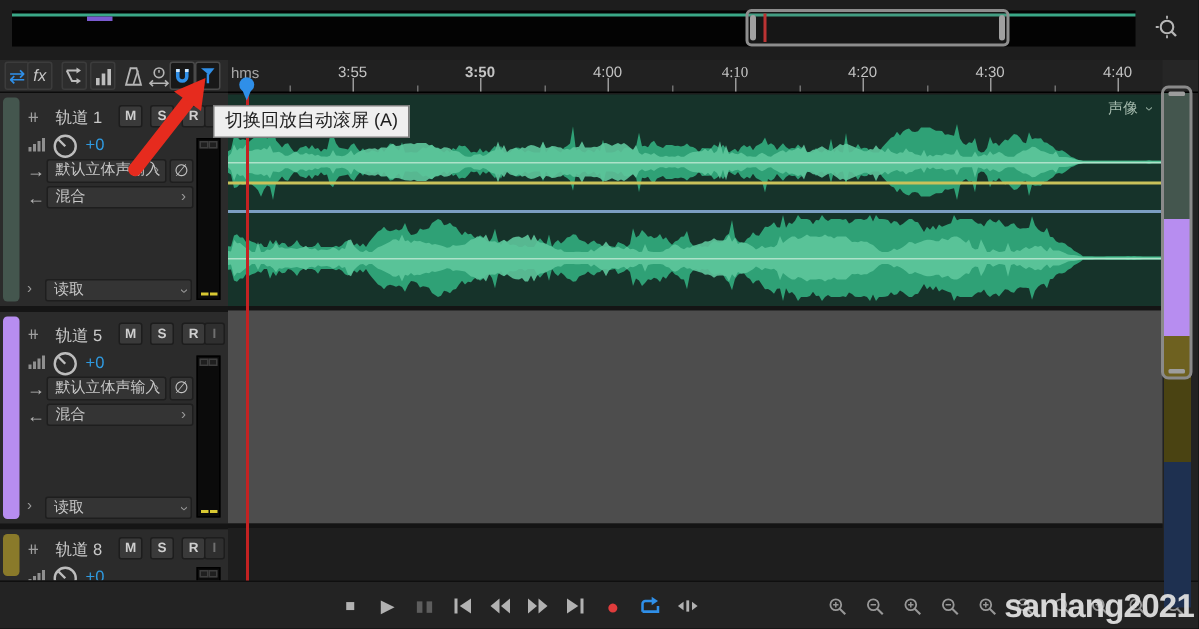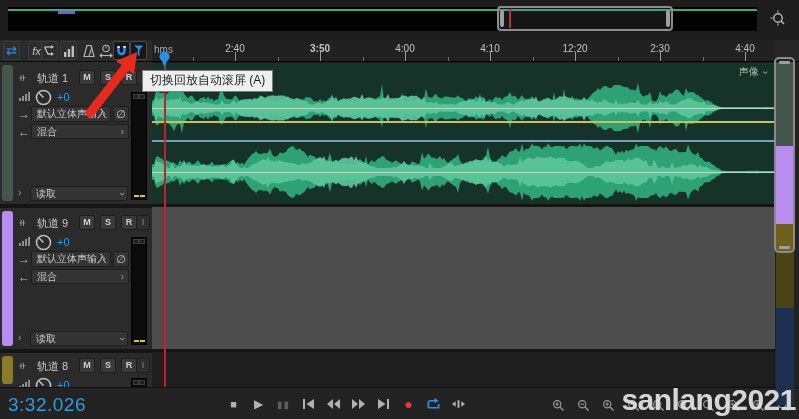--- a/index.html
+++ b/index.html
@@ -92,21 +92,21 @@
   .tr-btn { width:15px; height:16px; display:flex; align-items:center; justify-content:center; color:#b2b2b2; font-size:11px; }
   .tr-btn.dim { color:#5d5d5d; }
   .tr-btn.rec { color:#e03c3c; font-size:14px; }
   #zoomtools { position:absolute; left:552px; top:10px; display:flex; gap:12px; }
   .zoomtool { width:13px; height:13px; }
 
   
   #tooltip { position:absolute; left:142px; top:70px; z-index:40; background:#efefef; border:1px solid #7d7d7d;
       color:#1e1e1e; font-size:12px; padding:1px 7px 2px; white-space:nowrap; }
   #annotation-arrow { position:absolute; left:0; top:0; z-index:45; pointer-events:none; }
-  #watermark { position:absolute; right:3px; bottom:2px; z-index:60; font-size:30px; font-weight:600;
+  #watermark { position:absolute; right:3px; bottom:2px; z-index:60; font-size:22px; font-weight:600;
       color:#e4e4e4; letter-spacing:-0.5px; opacity:0.93; }
 </style>
 </head>
 <body>
 
 <div id="app">
 
   <div id="navigator">
     <div class="nav-strip">
       <div class="nav-waveline"></div>
@@ -125,21 +125,21 @@
         <line x1="9" y1="14.5" x2="9" y2="16.5" stroke="#b5b5b5" stroke-width="1.2"></line>
         <line x1="1.5" y1="9" x2="3.5" y2="9" stroke="#b5b5b5" stroke-width="1.2"></line>
       </svg>
     </div>
   </div>
 
   <div id="toolbar">
     <div class="tool-btn" style="left:3px">
         <span style="color:#2f8fe8; font-size:13px;">⇄</span>
       </div>
-    <div class="tool-btn" style="left:28px">
+    <div class="tool-btn" style="left:18px">
         <span class="tool-fx">fx</span>
       </div>
     <div class="tool-btn" style="left:41px">
       <svg width="13" height="13" viewBox="0 0 13 13">
         <path d="M1.5 3 H9" stroke="#bdbdbd" stroke-width="1.3" fill="none"></path>
         <path d="M8 1 L11 3 L8 5 Z" fill="#bdbdbd"></path>
         <path d="M1.5 3 L5 10 H9" stroke="#bdbdbd" stroke-width="1.3" fill="none"></path>
         <path d="M8 8 L11 10 L8 12 Z" fill="#bdbdbd"></path>
       </svg>
     </div>
@@ -189,26 +189,26 @@
       <span class="tickm" style="left: 210.5px;"></span>
       <span class="tickM" style="left: 253px;"></span>
       <span class="tickm" style="left: 295.5px;"></span>
       <span class="tickM" style="left: 338px;"></span>
       <span class="tickm" style="left: 380.5px;"></span>
       <span class="tickM" style="left: 423px;"></span>
       <span class="tickm" style="left: 465.5px;"></span>
       <span class="tickM" style="left: 508px;"></span>
       <span class="tickm" style="left: 550.5px;"></span>
       <span class="tickM" style="left: 593px;"></span>
-      <span class="ticklabel" style="left: 83px;">2:40</span>
+      <span class="ticklabel" style="left: 83px;">3:55</span>
       <span class="ticklabel" style="left: 168px; font-weight: bold;">3:50</span>
       <span class="ticklabel" style="left: 253px;">4:00</span>
-      <span class="ticklabel" style="left: 338px;">4:10</span>
-      <span class="ticklabel" style="left: 423px;">12:20</span>
-      <span class="ticklabel" style="left: 508px;">2:30</span>
+      <span class="ticklabel" style="left: 338px; font-family: Liberation Serif, serif;">4:10</span>
+      <span class="ticklabel" style="left: 423px;">4:20</span>
+      <span class="ticklabel" style="left: 508px;">4:30</span>
       <span class="ticklabel" style="left: 593px;">4:40</span>
     </div>
   <div id="ruler-right-cap"></div>
 
   <div id="lanes">
     <div id="clip1" style="background: rgb(22, 51, 42);">
       <svg id="wavesvg" width="623" height="141" viewBox="0 0 623 141">
           <polygon points="0,37.8 2,36.7 4,27.7 6,28.2 8,30.3 10,29.8 12,30.3 14,31.5 16,29.9 18,28.3 20,26.1 22,20.5 24,26.7 26,29.3 28,28.5 30,20.7 32,30.7 34,32.9 36,35.3 38,33.0 40,32.5 42,35.6 44,38.1 46,38.0 48,35.5 50,35.0 52,34.1 54,36.4 56,33.6 58,36.4 60,35.6 62,38.2 64,36.2 66,36.6 68,28.0 70,26.7 72,32.5 74,35.4 76,35.9 78,36.2 80,36.7 82,33.6 84,32.5 86,35.7 88,38.0 90,35.9 92,38.6 94,38.6 96,37.1 98,37.9 100,38.6 102,35.6 104,38.4 106,35.3 108,32.6 110,33.0 112,35.6 114,37.4 116,31.8 118,38.6 120,38.6 122,38.3 124,38.6 126,38.6 128,37.0 130,35.2 132,36.0 134,34.6 136,33.4 138,35.8 140,35.3 142,37.1 144,38.6 146,36.9 148,38.6 150,35.7 152,36.8 154,33.8 156,34.5 158,34.2 160,36.2 162,38.6 164,38.1 166,38.6 168,35.9 170,38.6 172,37.2 174,38.6 176,36.3 178,34.1 180,37.3 182,34.2 184,38.6 186,38.6 188,38.6 190,36.3 192,35.3 194,35.5 196,36.8 198,38.6 200,37.1 202,38.0 204,38.6 206,38.6 208,38.6 210,31.5 212,38.6 214,35.8 216,34.5 218,36.0 220,37.7 222,38.6 224,35.5 226,34.4 228,32.7 230,21.1 232,37.3 234,36.2 236,38.0 238,38.6 240,36.6 242,37.3 244,38.6 246,36.0 248,37.7 250,30.1 252,38.6 254,38.6 256,38.6 258,38.1 260,36.8 262,38.6 264,35.8 266,35.1 268,35.8 270,37.2 272,34.8 274,25.5 276,34.5 278,34.1 280,35.2 282,32.2 284,30.9 286,34.0 288,34.8 290,35.7 292,33.7 294,33.6 296,33.7 298,34.3 300,34.2 302,34.7 304,34.2 306,32.6 308,34.6 310,35.0 312,36.2 314,38.6 316,35.6 318,35.8 320,35.8 322,36.0 324,33.3 326,34.5 328,36.4 330,33.5 332,36.3 334,38.6 336,37.4 338,36.2 340,38.4 342,35.2 344,33.7 346,35.2 348,34.0 350,37.2 352,34.3 354,33.4 356,32.2 358,28.7 360,33.7 362,32.5 364,33.8 366,37.0 368,34.6 370,32.5 372,35.0 374,36.3 376,35.6 378,35.8 380,33.3 382,35.4 384,35.7 386,38.1 388,38.6 390,38.6 392,35.6 394,38.0 396,38.6 398,36.6 400,38.4 402,29.5 404,38.6 406,36.1 408,38.3 410,38.6 412,25.6 414,38.6 416,38.1 418,36.1 420,33.0 422,36.1 424,35.5 426,35.6 428,37.8 430,38.6 432,38.6 434,38.6 436,35.4 438,33.2 440,31.0 442,28.9 444,28.0 446,24.9 448,27.3 450,24.6 452,23.3 454,22.7 456,24.6 458,25.0 460,24.5 462,22.0 464,22.0 466,22.0 468,22.0 470,23.1 472,24.1 474,24.2 476,24.3 478,26.8 480,26.5 482,27.0 484,27.5 486,19.7 488,29.4 490,32.5 492,33.7 494,31.9 496,32.3 498,29.0 500,37.2 502,38.6 504,38.3 506,35.6 508,28.2 510,32.8 512,32.1 514,34.3 516,32.0 518,30.0 520,30.7 522,28.3 524,26.4 526,26.8 528,28.8 530,31.9 532,32.5 534,25.1 536,29.8 538,29.1 540,29.3 542,29.2 544,31.8 546,32.1 548,33.7 550,34.9 552,37.2 554,37.7 556,37.2 558,38.4 560,39.8 562,41.5 564,42.1 566,43.4 568,43.8 570,44.2 572,44.2 574,44.2 576,44.2 578,44.2 580,44.2 582,44.2 584,44.2 586,44.2 588,44.2 590,44.2 592,44.1 594,44.2 596,44.2 598,44.2 600,44.2 602,44.2 604,44.2 606,44.2 608,44.2 610,44.2 612,44.2 614,43.8 616,44.2 618,44.2 620,44.2 622,44.2 622,45.8 620,45.8 618,45.8 616,45.8 614,46.2 612,45.8 610,45.8 608,45.8 606,45.8 604,45.8 602,45.8 600,45.8 598,45.8 596,45.8 594,45.8 592,45.9 590,45.8 588,45.8 586,45.8 584,45.8 582,45.8 580,45.8 578,45.8 576,45.8 574,45.8 572,45.8 570,45.8 568,46.2 566,46.6 564,47.9 562,48.5 560,50.2 558,51.6 556,52.8 554,52.3 552,52.8 550,55.1 548,56.3 546,57.9 544,58.2 542,60.8 540,60.7 538,60.9 536,60.2 534,67.7 532,57.5 530,58.1 528,61.2 526,63.2 524,63.6 522,61.7 520,59.3 518,60.0 516,58.0 514,55.7 512,57.9 510,57.2 508,61.8 506,54.4 504,51.7 502,51.4 500,52.8 498,65.1 496,57.7 494,58.1 492,56.3 490,57.5 488,60.6 486,70.3 484,62.5 482,63.0 480,63.5 478,63.2 476,65.7 474,65.8 472,65.9 470,66.9 468,68.0 466,68.0 464,68.0 462,68.0 460,65.5 458,65.0 456,65.4 454,67.3 452,66.7 450,65.4 448,62.7 446,65.1 444,62.0 442,61.1 440,59.0 438,56.8 436,54.6 434,51.4 432,51.4 430,51.4 428,52.2 426,54.4 424,54.5 422,53.9 420,57.0 418,53.9 416,51.9 414,51.4 412,60.4 410,51.4 408,51.7 406,53.9 404,51.4 402,59.0 400,51.6 398,53.4 396,51.4 394,52.0 392,54.4 390,51.4 388,51.4 386,51.9 384,54.3 382,54.6 380,56.7 378,54.2 376,54.4 374,53.7 372,55.0 370,57.5 368,55.4 366,53.0 364,56.2 362,57.5 360,56.3 358,65.3 356,57.8 354,56.6 352,55.7 350,52.8 348,56.0 346,54.8 344,56.3 342,54.8 340,51.6 338,53.8 336,52.6 334,51.4 332,53.7 330,56.5 328,53.6 326,55.5 324,56.7 322,54.0 320,54.2 318,54.2 316,54.4 314,51.4 312,53.8 310,55.0 308,55.4 306,57.4 304,55.8 302,55.3 300,55.8 298,55.7 296,56.3 294,56.4 292,56.3 290,54.3 288,55.2 286,56.0 284,59.1 282,57.8 280,54.8 278,55.9 276,55.5 274,65.1 272,55.2 270,52.8 268,54.2 266,54.9 264,54.2 262,51.4 260,53.2 258,51.9 256,51.4 254,51.4 252,51.4 250,60.2 248,52.3 246,54.0 244,51.4 242,52.7 240,53.4 238,51.4 236,52.0 234,53.8 232,52.7 230,64.2 228,57.3 226,55.6 224,54.5 222,51.4 220,52.3 218,54.0 216,55.5 214,54.2 212,51.4 210,57.8 208,51.4 206,51.4 204,51.4 202,52.0 200,52.9 198,51.4 196,53.2 194,54.5 192,54.7 190,53.7 188,51.4 186,51.4 184,51.4 182,56.2 180,52.7 178,55.9 176,53.7 174,51.4 172,52.8 170,51.4 168,54.1 166,51.4 164,51.9 162,51.4 160,53.8 158,55.8 156,55.5 154,56.2 152,53.2 150,54.3 148,51.4 146,53.1 144,51.4 142,52.9 140,54.7 138,54.2 136,56.6 134,55.4 132,54.0 130,54.8 128,53.0 126,51.4 124,51.4 122,51.7 120,51.4 118,51.4 116,56.9 114,52.6 112,54.4 110,57.0 108,57.4 106,54.7 104,51.6 102,54.4 100,51.4 98,52.1 96,52.9 94,51.4 92,51.4 90,54.1 88,52.0 86,54.3 84,57.5 82,56.4 80,53.3 78,53.8 76,54.1 74,54.6 72,57.5 70,61.8 68,60.0 66,53.4 64,53.8 62,51.8 60,54.4 58,53.6 56,56.4 54,53.6 52,55.9 50,55.0 48,54.5 46,52.0 44,51.9 42,54.4 40,57.5 38,57.0 36,54.7 34,57.1 32,59.3 30,70.3 28,61.5 26,60.7 24,63.3 22,68.2 20,63.9 18,61.7 16,60.1 14,58.5 12,59.7 10,60.2 8,59.7 6,61.8 4,62.3 2,53.3 0,52.2" fill="#2fa176" opacity="1"></polygon>
           <polygon points="0,41.5 2,39.3 4,33.2 6,37.4 8,35.7 10,36.1 12,33.4 14,37.6 16,37.5 18,36.6 20,36.5 22,37.0 24,35.7 26,36.7 28,33.8 30,38.7 32,38.5 34,38.2 36,39.2 38,40.8 40,40.8 42,39.9 44,38.5 46,38.4 48,40.0 50,40.0 52,38.8 54,40.0 56,39.5 58,40.8 60,40.2 62,41.3 64,41.4 66,41.5 68,40.9 70,37.0 72,40.6 74,40.9 76,41.1 78,40.7 80,39.3 82,37.1 84,40.5 86,38.9 88,37.8 90,37.1 92,36.6 94,36.0 96,36.2 98,35.8 100,36.8 102,35.3 104,35.4 106,35.5 108,33.9 110,32.9 112,34.4 114,34.2 116,33.5 118,32.8 120,32.6 122,32.5 124,33.1 126,32.4 128,32.4 130,32.4 132,32.4 134,33.8 136,33.7 138,35.2 140,35.8 142,36.4 144,35.1 146,35.3 148,36.0 150,37.7 152,37.6 154,38.1 156,39.8 158,41.2 160,41.5 162,41.5 164,40.2 166,40.0 168,39.7 170,41.0 172,40.3 174,38.8 176,37.7 178,37.2 180,31.3 182,37.1 184,33.7 186,38.3 188,36.7 190,36.2 192,35.5 194,36.9 196,35.2 198,35.8 200,34.4 202,33.7 204,34.0 206,34.9 208,35.6 210,31.3 212,35.7 214,35.3 216,34.3 218,34.5 220,35.1 222,35.4 224,36.8 226,36.1 228,36.8 230,35.1 232,35.2 234,34.8 236,31.1 238,35.4 240,35.3 242,35.3 244,34.9 246,35.0 248,34.2 250,32.5 252,32.4 254,33.1 256,34.1 258,33.1 260,32.4 262,33.3 264,32.4 266,33.7 268,35.4 270,36.8 272,33.6 274,38.9 276,40.2 278,38.9 280,39.4 282,40.2 284,39.0 286,40.5 288,41.5 290,41.5 292,40.9 294,41.5 296,41.3 298,41.5 300,40.7 302,41.5 304,41.5 306,40.1 308,39.0 310,38.4 312,38.1 314,37.8 316,37.8 318,36.2 320,37.9 322,35.9 324,39.1 326,37.6 328,31.1 330,39.8 332,33.9 334,39.8 336,38.5 338,39.5 340,39.8 342,38.6 344,39.8 346,41.4 348,41.2 350,41.5 352,41.5 354,39.8 356,38.8 358,39.8 360,41.2 362,41.5 364,40.0 366,39.0 368,37.9 370,37.1 372,38.6 374,37.0 376,37.3 378,36.6 380,35.4 382,36.7 384,33.4 386,38.6 388,38.2 390,36.9 392,36.6 394,35.5 396,34.5 398,35.9 400,37.0 402,37.6 404,36.0 406,34.6 408,33.0 410,33.9 412,32.7 414,33.5 416,34.4 418,35.1 420,36.1 422,36.9 424,37.9 426,37.8 428,36.4 430,36.7 432,33.9 434,36.4 436,36.9 438,38.5 440,35.6 442,38.2 444,39.0 446,39.7 448,38.5 450,38.9 452,35.8 454,38.1 456,38.4 458,39.9 460,40.2 462,40.9 464,36.8 466,41.5 468,40.1 470,41.4 472,40.2 474,40.4 476,40.6 478,39.2 480,39.6 482,40.1 484,39.9 486,36.4 488,40.5 490,41.5 492,41.5 494,41.5 496,41.5 498,38.0 500,41.3 502,41.0 504,39.9 506,40.8 508,37.9 510,40.1 512,39.4 514,38.2 516,39.2 518,40.9 520,41.5 522,41.5 524,41.5 526,39.7 528,38.7 530,37.3 532,37.3 534,36.3 536,34.8 538,35.0 540,36.3 542,37.7 544,38.0 546,38.8 548,39.6 550,39.8 552,37.9 554,41.7 556,41.7 558,41.7 560,41.8 562,42.3 564,42.8 566,43.5 568,43.9 570,44.2 572,44.2 574,44.2 576,44.2 578,44.2 580,44.2 582,44.2 584,44.2 586,44.2 588,44.2 590,44.2 592,44.2 594,44.2 596,44.2 598,44.2 600,44.2 602,44.2 604,44.2 606,44.2 608,44.2 610,44.2 612,44.2 614,44.2 616,44.2 618,44.2 620,44.2 622,44.2 622,45.8 620,45.8 618,45.8 616,45.8 614,45.8 612,45.8 610,45.8 608,45.8 606,45.8 604,45.8 602,45.8 600,45.8 598,45.8 596,45.8 594,45.8 592,45.8 590,45.8 588,45.8 586,45.8 584,45.8 582,45.8 580,45.8 578,45.8 576,45.8 574,45.8 572,45.8 570,45.8 568,46.1 566,46.5 564,47.2 562,47.7 560,48.2 558,48.3 556,48.3 554,48.3 552,52.2 550,50.2 548,50.4 546,51.2 544,52.0 542,52.3 540,53.7 538,55.0 536,55.2 534,53.7 532,52.7 530,52.7 528,51.3 526,50.3 524,48.5 522,48.5 520,48.5 518,49.1 516,50.8 514,51.8 512,50.6 510,49.9 508,51.2 506,49.2 504,50.1 502,49.0 500,48.7 498,55.5 496,48.5 494,48.5 492,48.5 490,48.5 488,49.5 486,53.8 484,50.1 482,49.9 480,50.4 478,50.8 476,49.4 474,49.6 472,49.8 470,48.6 468,49.9 466,48.5 464,52.4 462,49.1 460,49.8 458,50.1 456,51.6 454,51.9 452,53.3 450,51.1 448,51.5 446,50.3 444,51.0 442,51.8 440,53.3 438,51.5 436,53.1 434,53.6 432,57.8 430,53.3 428,53.6 426,52.2 424,52.1 422,53.1 420,53.9 418,54.9 416,55.6 414,56.5 412,57.3 410,56.1 408,57.0 406,55.4 404,54.0 402,52.4 400,53.0 398,54.1 396,55.5 394,54.5 392,53.4 390,53.1 388,51.8 386,51.4 384,56.7 382,53.3 380,54.5 378,53.4 376,52.7 374,53.0 372,51.4 370,52.9 368,52.1 366,51.0 364,50.0 362,48.5 360,48.8 358,50.2 356,51.2 354,50.2 352,48.5 350,48.5 348,48.8 346,48.6 344,50.2 342,51.4 340,50.2 338,50.5 336,51.5 334,50.2 332,57.1 330,50.2 328,56.3 326,52.4 324,50.9 322,54.1 320,52.1 318,53.8 316,52.2 314,52.2 312,51.9 310,51.6 308,51.0 306,49.9 304,48.5 302,48.5 300,49.3 298,48.5 296,48.7 294,48.5 292,49.1 290,48.5 288,48.5 286,49.5 284,51.0 282,49.8 280,50.6 278,51.1 276,49.8 274,51.1 272,55.7 270,53.2 268,54.6 266,56.3 264,57.6 262,56.7 260,57.6 258,56.9 256,55.9 254,56.9 252,57.6 250,57.5 248,55.8 246,55.0 244,55.1 242,54.7 240,54.7 238,54.6 236,58.9 234,55.2 232,54.8 230,54.9 228,53.2 226,53.9 224,53.2 222,54.6 220,54.9 218,55.5 216,55.7 214,54.7 212,54.3 210,56.9 208,54.4 206,55.1 204,56.0 202,56.3 200,55.6 198,54.2 196,54.8 194,53.1 192,54.5 190,53.8 188,53.3 186,51.7 184,55.2 182,52.9 180,58.9 178,52.8 176,52.3 174,51.2 172,49.7 170,49.0 168,50.3 166,50.0 164,49.8 162,48.5 160,48.5 158,48.8 156,50.2 154,51.9 152,52.4 150,52.3 148,54.0 146,54.7 144,54.9 142,53.6 140,54.2 138,54.8 136,56.3 134,56.2 132,57.6 130,57.6 128,57.6 126,57.6 124,56.9 122,57.5 120,57.4 118,57.2 116,56.5 114,55.8 112,55.6 110,56.2 108,56.1 106,54.5 104,54.6 102,54.7 100,53.2 98,54.2 96,53.8 94,54.0 92,53.4 90,52.9 88,52.2 86,51.1 84,49.5 82,53.5 80,50.7 78,49.3 76,48.9 74,49.1 72,49.4 70,52.9 68,49.1 66,48.5 64,48.6 62,48.7 60,49.8 58,49.2 56,50.5 54,50.0 52,51.2 50,50.0 48,50.0 46,51.6 44,51.5 42,50.1 40,49.2 38,49.2 36,50.8 34,51.8 32,51.5 30,51.3 28,56.0 26,53.3 24,54.3 22,53.0 20,53.5 18,53.4 16,52.5 14,52.4 12,56.6 10,53.9 8,54.3 6,52.6 4,57.6 2,50.5 0,48.5" fill="#5ec79c" opacity="0.9"></polygon>
           <polygon points="0,101.2 2,101.3 4,94.0 6,93.1 8,95.3 10,95.4 12,98.3 14,97.2 16,98.1 18,98.9 20,100.2 22,99.2 24,101.7 26,101.7 28,97.0 30,99.9 32,97.0 34,100.5 36,98.9 38,99.1 40,101.6 42,101.2 44,99.5 46,97.0 48,100.3 50,101.7 52,101.6 54,101.7 56,101.7 58,100.9 60,98.5 62,101.7 64,101.7 66,101.7 68,101.7 70,101.7 72,100.9 74,101.7 76,100.5 78,98.2 80,97.4 82,98.5 84,100.6 86,99.1 88,101.3 90,99.4 92,101.7 94,98.5 96,96.0 98,93.6 100,91.3 102,90.3 104,88.1 106,90.5 108,91.2 110,90.7 112,89.8 114,90.6 116,89.6 118,85.6 120,90.9 122,93.7 124,93.3 126,92.5 128,89.3 130,90.2 132,89.8 134,89.1 136,85.6 138,84.3 140,83.0 142,83.8 144,87.1 146,86.6 148,85.5 150,87.9 152,88.4 154,91.4 156,93.9 158,91.4 160,93.1 162,92.9 164,95.2 166,96.2 168,93.8 170,95.1 172,97.4 174,98.7 176,95.7 178,89.5 180,97.8 182,100.4 184,97.0 186,98.5 188,100.4 190,100.0 192,100.4 194,101.7 196,101.7 198,100.3 200,101.6 202,101.7 204,101.7 206,98.3 208,95.8 210,98.1 212,100.6 214,93.3 216,101.7 218,98.7 220,97.0 222,99.3 224,97.6 226,95.4 228,94.9 230,93.1 232,93.5 234,96.6 236,97.5 238,98.2 240,100.0 242,98.3 244,97.3 246,99.3 248,99.7 250,101.7 252,101.7 254,100.9 256,101.3 258,101.7 260,98.3 262,99.2 264,100.0 266,101.7 268,99.6 270,89.2 272,95.4 274,94.0 276,90.4 278,92.4 280,94.9 282,94.3 284,95.9 286,95.2 288,93.0 290,96.7 292,95.1 294,98.2 296,100.1 298,98.0 300,97.1 302,94.9 304,94.6 306,91.0 308,98.1 310,100.6 312,101.7 314,100.3 316,101.7 318,101.1 320,101.7 322,99.0 324,97.7 326,98.4 328,98.9 330,97.8 332,94.4 334,92.7 336,83.7 338,95.0 340,97.9 342,98.9 344,98.8 346,96.2 348,95.0 350,91.9 352,93.8 354,94.2 356,91.1 358,88.2 360,88.4 362,87.1 364,85.2 366,88.5 368,88.6 370,80.4 372,88.8 374,85.4 376,86.3 378,84.2 380,80.4 382,83.0 384,83.0 386,83.0 388,83.7 390,86.5 392,83.6 394,83.9 396,80.4 398,83.0 400,84.4 402,83.0 404,83.0 406,83.0 408,83.0 410,83.5 412,83.0 414,86.0 416,85.0 418,83.1 420,83.0 422,83.0 424,83.6 426,83.0 428,80.4 430,84.7 432,80.4 434,83.0 436,83.0 438,83.2 440,83.6 442,86.1 444,84.3 446,84.8 448,87.4 450,86.2 452,84.5 454,83.0 456,83.0 458,84.9 460,85.1 462,88.4 464,91.6 466,88.1 468,90.1 470,87.5 472,90.2 474,86.7 476,88.2 478,87.3 480,86.5 482,85.9 484,80.4 486,83.9 488,83.0 490,83.0 492,83.0 494,83.0 496,83.0 498,84.8 500,86.1 502,86.0 504,88.0 506,84.6 508,83.0 510,84.7 512,85.4 514,83.3 516,85.8 518,88.1 520,87.8 522,86.3 524,85.9 526,88.5 528,89.5 530,89.1 532,89.2 534,88.8 536,81.2 538,87.1 540,89.9 542,91.4 544,91.8 546,88.9 548,94.9 550,95.1 552,97.9 554,98.9 556,98.6 558,99.3 560,101.2 562,102.1 564,104.2 566,105.1 568,106.3 570,107.8 572,107.8 574,107.9 576,107.9 578,108.0 580,108.0 582,108.0 584,108.0 586,107.9 588,107.9 590,107.9 592,107.9 594,107.9 596,107.8 598,107.8 600,107.7 602,107.9 604,107.6 606,107.8 608,107.9 610,108.0 612,108.0 614,108.0 616,108.0 618,108.0 620,108.0 622,108.0 622,110.0 620,110.0 618,110.0 616,110.0 614,110.0 612,110.0 610,110.0 608,110.1 606,110.2 604,110.4 602,110.1 600,110.3 598,110.2 596,110.2 594,110.1 592,110.1 590,110.1 588,110.1 586,110.1 584,110.0 582,110.0 580,110.0 578,110.0 576,110.1 574,110.1 572,110.2 570,110.2 568,111.7 566,112.9 564,113.8 562,115.9 560,116.8 558,118.7 556,119.4 554,119.1 552,120.1 550,122.9 548,123.1 546,129.1 544,126.2 542,126.6 540,128.1 538,130.9 536,136.8 534,129.2 532,128.8 530,128.9 528,128.5 526,129.5 524,132.1 522,131.7 520,130.2 518,129.9 516,132.2 514,134.7 512,132.6 510,133.3 508,135.0 506,133.4 504,130.0 502,132.0 500,131.9 498,133.2 496,135.0 494,135.0 492,135.0 490,135.0 488,135.0 486,134.1 484,137.6 482,132.1 480,131.5 478,130.7 476,129.8 474,131.3 472,127.8 470,130.5 468,127.9 466,129.9 464,126.4 462,129.6 460,132.9 458,133.1 456,135.0 454,135.0 452,133.5 450,131.8 448,130.6 446,133.2 444,133.7 442,131.9 440,134.4 438,134.8 436,135.0 434,135.0 432,137.6 430,133.3 428,137.6 426,135.0 424,134.4 422,135.0 420,135.0 418,134.9 416,133.0 414,132.0 412,135.0 410,134.5 408,135.0 406,135.0 404,135.0 402,135.0 400,133.6 398,135.0 396,137.6 394,134.1 392,134.4 390,131.5 388,134.3 386,135.0 384,135.0 382,135.0 380,137.6 378,133.8 376,131.7 374,132.6 372,129.2 370,137.6 368,129.4 366,129.5 364,132.8 362,130.9 360,129.6 358,129.8 356,126.9 354,123.8 352,124.2 350,126.1 348,123.0 346,121.8 344,119.2 342,119.1 340,120.1 338,123.0 336,130.5 334,125.3 332,123.6 330,120.2 328,119.1 326,119.6 324,120.3 322,119.0 320,116.3 318,116.9 316,116.3 314,117.7 312,116.3 310,117.4 308,119.9 306,129.8 304,123.4 302,123.1 300,120.9 298,120.0 296,117.9 294,119.8 292,122.9 290,121.3 288,125.0 286,122.8 284,122.1 282,123.7 280,123.1 278,125.6 276,127.6 274,124.0 272,122.6 270,127.7 268,118.4 266,116.3 264,118.0 262,118.8 260,119.7 258,116.3 256,116.7 254,117.1 252,116.3 250,116.3 248,118.3 246,118.7 244,120.7 242,119.7 240,118.0 238,119.8 236,120.5 234,121.4 232,124.5 230,124.9 228,123.1 226,122.6 224,120.4 222,118.7 220,121.0 218,119.3 216,116.3 214,124.2 212,117.4 210,119.9 208,122.2 206,119.7 204,116.3 202,116.3 200,116.4 198,117.7 196,116.3 194,116.3 192,117.6 190,118.0 188,117.6 186,119.5 184,121.0 182,117.6 180,120.2 178,129.2 176,122.3 174,119.3 172,120.6 170,122.9 168,124.2 166,121.8 164,122.8 162,125.1 160,124.9 158,126.6 156,124.1 154,126.6 152,129.6 150,130.1 148,132.5 146,131.4 144,130.9 142,134.2 140,135.0 138,133.7 136,132.4 134,128.9 132,128.2 130,127.8 128,128.7 126,125.5 124,124.7 122,124.3 120,127.1 118,131.5 116,128.4 114,127.4 112,128.2 110,127.3 108,126.8 106,127.5 104,129.9 102,127.7 100,126.7 98,124.4 96,122.0 94,119.5 92,116.3 90,118.6 88,116.7 86,118.9 84,117.4 82,119.5 80,120.6 78,119.8 76,117.5 74,116.3 72,117.1 70,116.3 68,116.3 66,116.3 64,116.3 62,116.3 60,119.5 58,117.1 56,116.3 54,116.3 52,116.4 50,116.3 48,117.7 46,121.0 44,118.5 42,116.8 40,116.4 38,118.9 36,119.1 34,117.5 32,121.0 30,118.1 28,122.8 26,116.3 24,116.3 22,118.8 20,117.8 18,119.1 16,119.9 14,120.8 12,119.7 10,122.6 8,122.7 6,124.9 4,124.0 2,116.7 0,116.8" fill="#2fa176" opacity="1"></polygon>
@@ -281,21 +281,21 @@
         <span class="peak l"></span>
           <span class="peak r"></span>
       </div>
     </div>
     <div class="hdr-divider" style="top:142px"></div>
 
     <div class="track" style="top:146px; height:141px;">
       <div class="color-strip" style="background: rgb(183, 141, 240);"></div>
       <div class="t-row" style="top:7px">
         <span class="wave-icon">⧺</span>
-        <span class="t-name">轨道 9</span>
+        <span class="t-name">轨道 5</span>
         <span class="sq-btn" style="left:79px">M</span>
         <span class="sq-btn" style="left:100px">S</span>
         <span class="sq-btn" style="left:121px">R</span>
         <span class="sq-btn dim" style="left:136px; width:14px;">I</span>
       </div>
       <div class="t-row" style="top:26px">
         <span class="bars-icon">
             <i style="height:3px"></i>
             <i style="height:5px"></i>
             <i style="height:7px"></i>
@@ -365,21 +365,20 @@
     <div class="sb-seg" style="top: 162px; height: 28px; background: rgb(110, 97, 32);"></div>
     <div class="sb-seg" style="top: 190px; height: 56px; background: rgb(74, 67, 18);"></div>
     <div class="sb-seg" style="top: 246px; height: 97px; background: rgb(30, 48, 80);"></div>
     <div id="sb-thumb">
       <span class="sb-cap" style="top:2px"></span>
       <span class="sb-cap" style="bottom:2px"></span>
     </div>
   </div>
 
   <div id="bottombar">
-    <span id="timecode">3:32.026</span>
     <div id="transport">
       <span class="tr-btn">■</span>
       <span class="tr-btn" style="font-size:12px">▶</span>
       <span class="tr-btn dim" style="letter-spacing:1px; font-size:10px">▮▮</span>
       <span class="tr-btn">
         <svg width="13" height="12" viewBox="0 0 13 12">
             <rect x="1" y="1" width="2" height="10" fill="#b2b2b2"></rect>
             <path d="M12 1 L4.5 6 L12 11 Z" fill="#b2b2b2"></path>
           </svg>
       </span>

